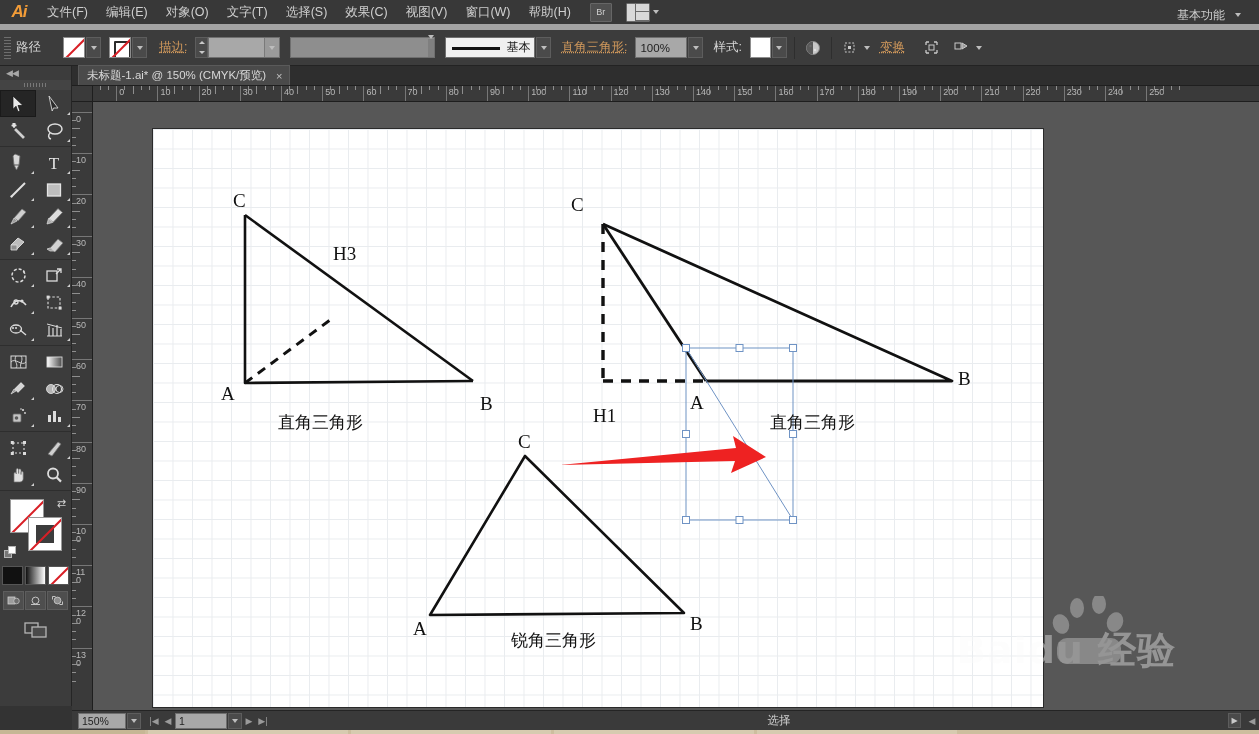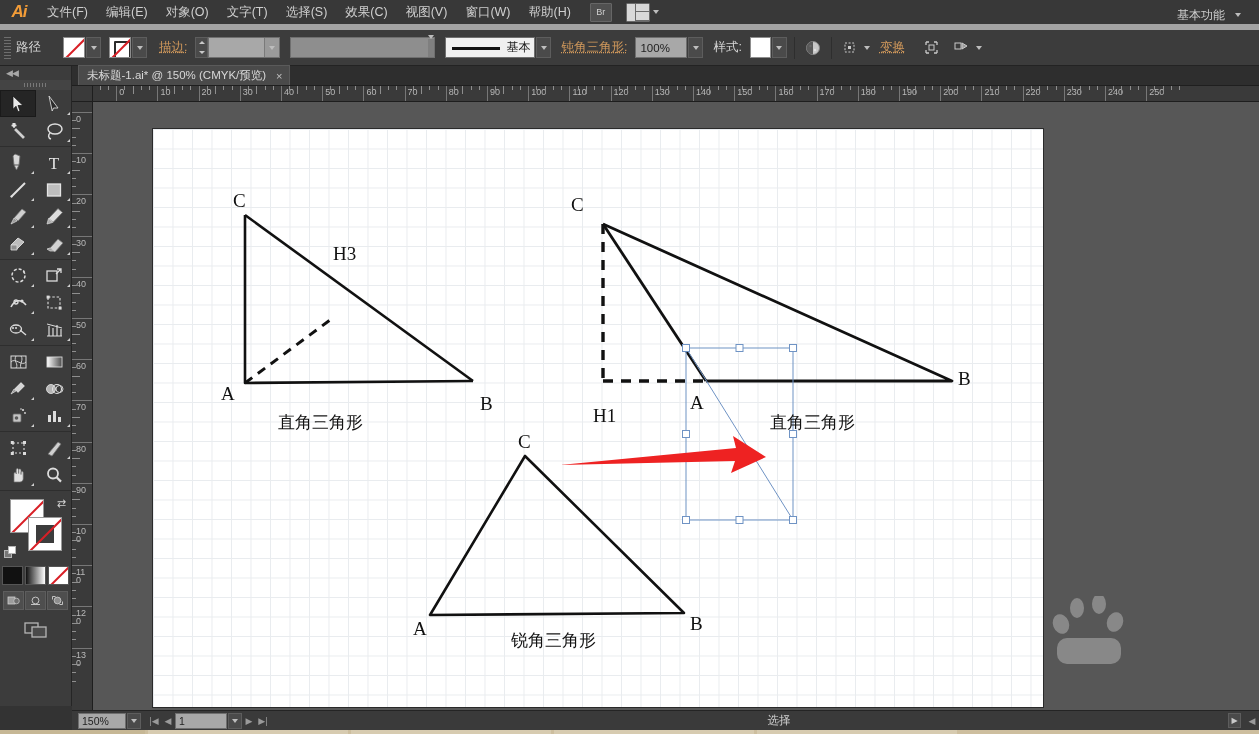--- a/index.html
+++ b/index.html
@@ -373,21 +373,21 @@
     </div>
     <div style="width:10px"></div>
     <div class="profile-box">
       <span class="pline"></span>
       <span>基本</span>
     </div>
     <div class="drop-btn">
         <div class="tri-down"></div>
       </div>
     <div style="width:10px"></div>
-    <div class="ctl-label or">钝角三角形:</div>
+    <div class="ctl-label or">直角三角形:</div>
     <div class="opacity-box">100%</div>
     <div class="drop-btn">
         <div class="tri-down"></div>
       </div>
     <div style="width:10px"></div>
     <div class="ctl-label">样式:</div>
     <div class="style-box"></div>
     <div class="drop-btn">
         <div class="tri-down"></div>
       </div>
@@ -1021,20 +1021,21 @@
     <div class="watermark">
       <svg width="300" height="70" viewBox="0 0 300 70" style="position:absolute;left:0;top:-6px;">
         <g fill="#f0f0f0" opacity="0.85">
           <ellipse cx="128" cy="12" rx="7" ry="10"></ellipse>
           <ellipse cx="150" cy="8" rx="7" ry="10"></ellipse>
           <ellipse cx="112" cy="28" rx="8" ry="10" transform="rotate(-20 112 28)"></ellipse>
           <ellipse cx="166" cy="26" rx="8" ry="10" transform="rotate(20 166 26)"></ellipse>
           <path d="M118 42h44a10 10 0 0 1 10 10v6a10 10 0 0 1-10 10h-44a10 10 0 0 1-10-10v-6a10 10 0 0 1 10-10z"></path>
         </g>
       </svg>
+      <div class="wm-text">Baidu 经验</div>
     </div>
   </div>
 
   <div class="sb-h-track"></div>
   <div class="sb-h-thumb"></div>
 
   <div class="statusbar">
     <div class="zoom-box">150%</div>
     <div class="sb-drop">
         <div class="tri-down"></div>

